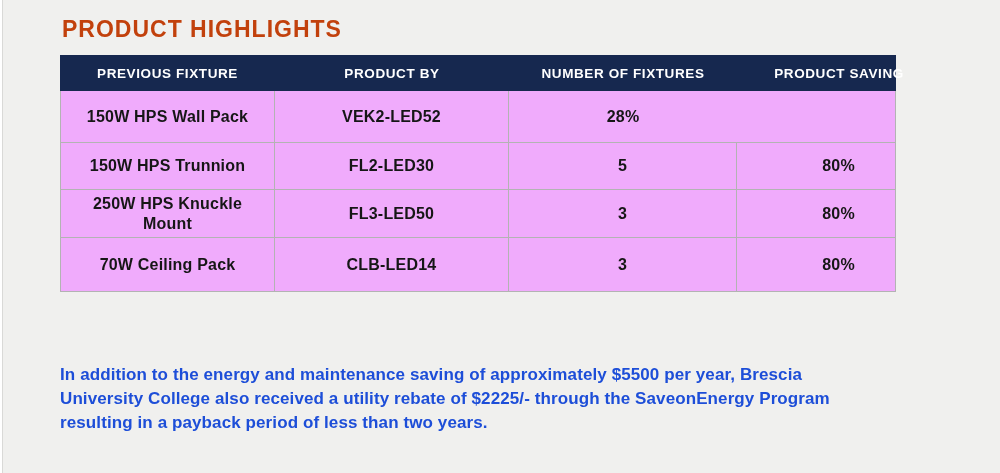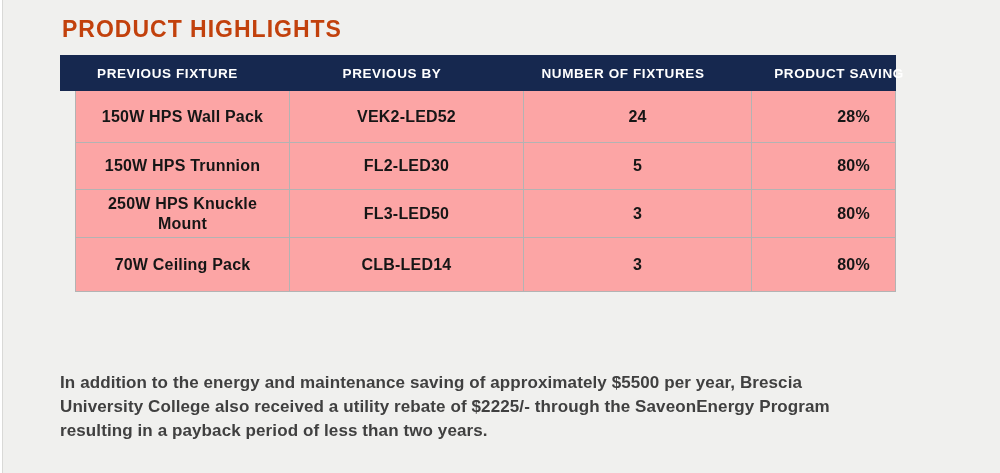--- a/index.html
+++ b/index.html
@@ -29,22 +29,21 @@
     height: 36px;
   }
   .tbl-header .hcell {
     display: flex; align-items: center; justify-content: center;
     color: #ffffff; font-size: 13.5px; font-weight: 700;
     letter-spacing: 0.6px; text-align: center;
   }
   .tbl-body {
     border: 1px solid #b3b3b3;
     border-top: none;
-    background: #fca5a5;
-    margin-left: 15px;
+    background: #f0abfc;
   }
   .trow {
     display: grid;
     grid-template-columns: 214px 234px 228px 203px;
     border-bottom: 1px solid #b3b3b3;
   }
   .trow:last-child { border-bottom: none; }
   .trow:nth-child(1) { height: 52px; }
   .trow:nth-child(2) { height: 47px; }
   .trow:nth-child(3) { height: 48px; }
@@ -53,44 +52,43 @@
   .tcell {
     display: flex; align-items: center; justify-content: center;
     border-right: 1px solid #b3b3b3;
     color: #161616; font-size: 16px; font-weight: 700;
     letter-spacing: 0.2px; text-align: center;
     white-space: pre-line;
     line-height: 20px;
   }
   .tcell:last-child { border-right: none; }
   .footnote {
-    position: absolute; left: 60px; top: 371px; width: 815px;
-    color: #404040; font-size: 17px; font-weight: 700;
+    position: absolute; left: 60px; top: 363px; width: 815px;
+    color: #1d4ed8; font-size: 17px; font-weight: 700;
     letter-spacing: 0.1px; line-height: 24px;
   }
 </style>
 </head>
 <body>
 
 <div class="left-edge"></div>
 
 <h1 class="page-title">PRODUCT HIGHLIGHTS</h1>
 
 <div class="tbl">
   <div class="tbl-header">
     <div class="hcell">PREVIOUS FIXTURE</div>
-    <div class="hcell">PREVIOUS BY</div>
+    <div class="hcell">PRODUCT BY</div>
     <div class="hcell">NUMBER OF FIXTURES</div>
     <div class="hcell">PRODUCT SAVING</div>
   </div>
   <div class="tbl-body">
     <div class="trow">
       <div class="tcell">150W HPS Wall Pack</div>
       <div class="tcell">VEK2-LED52</div>
-      <div class="tcell">24</div>
       <div class="tcell">28%</div>
     </div>
     <div class="trow">
       <div class="tcell">150W HPS Trunnion</div>
       <div class="tcell">FL2-LED30</div>
       <div class="tcell">5</div>
       <div class="tcell">80%</div>
     </div>
     <div class="trow">
       <div class="tcell">250W HPS Knuckle

